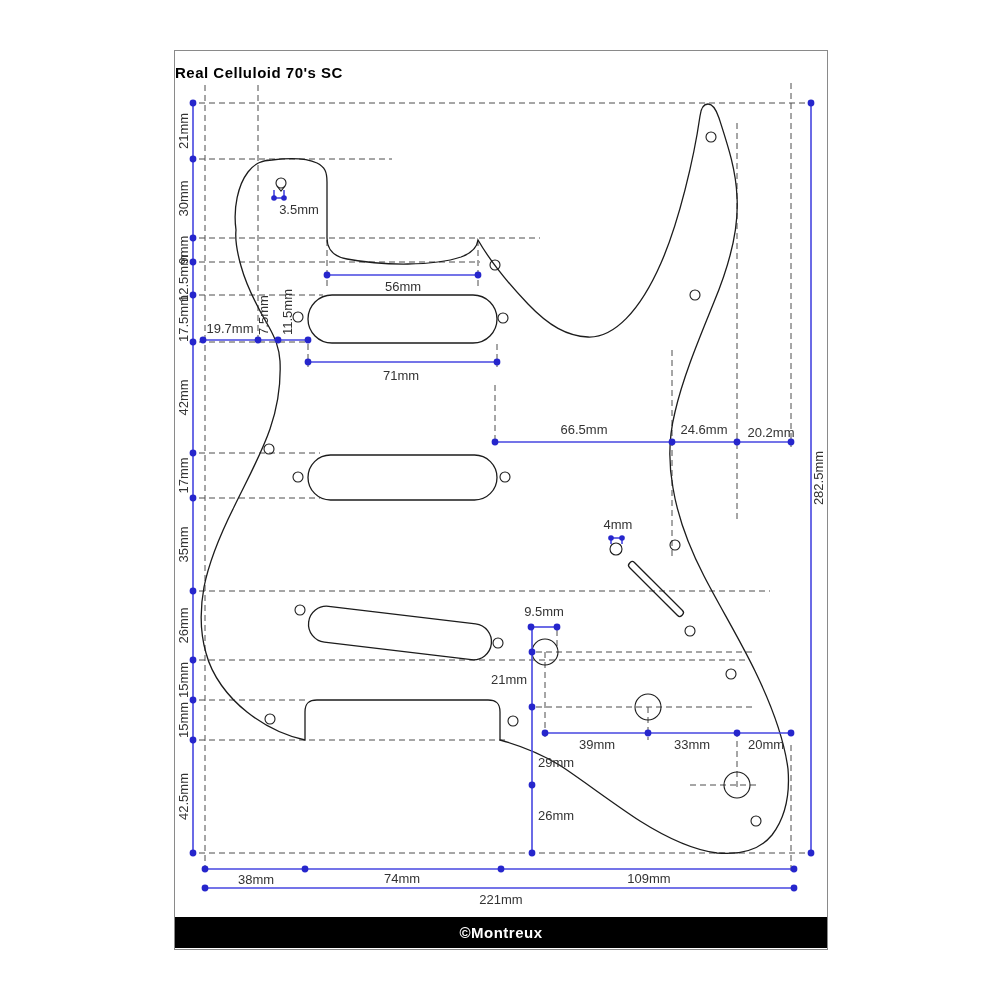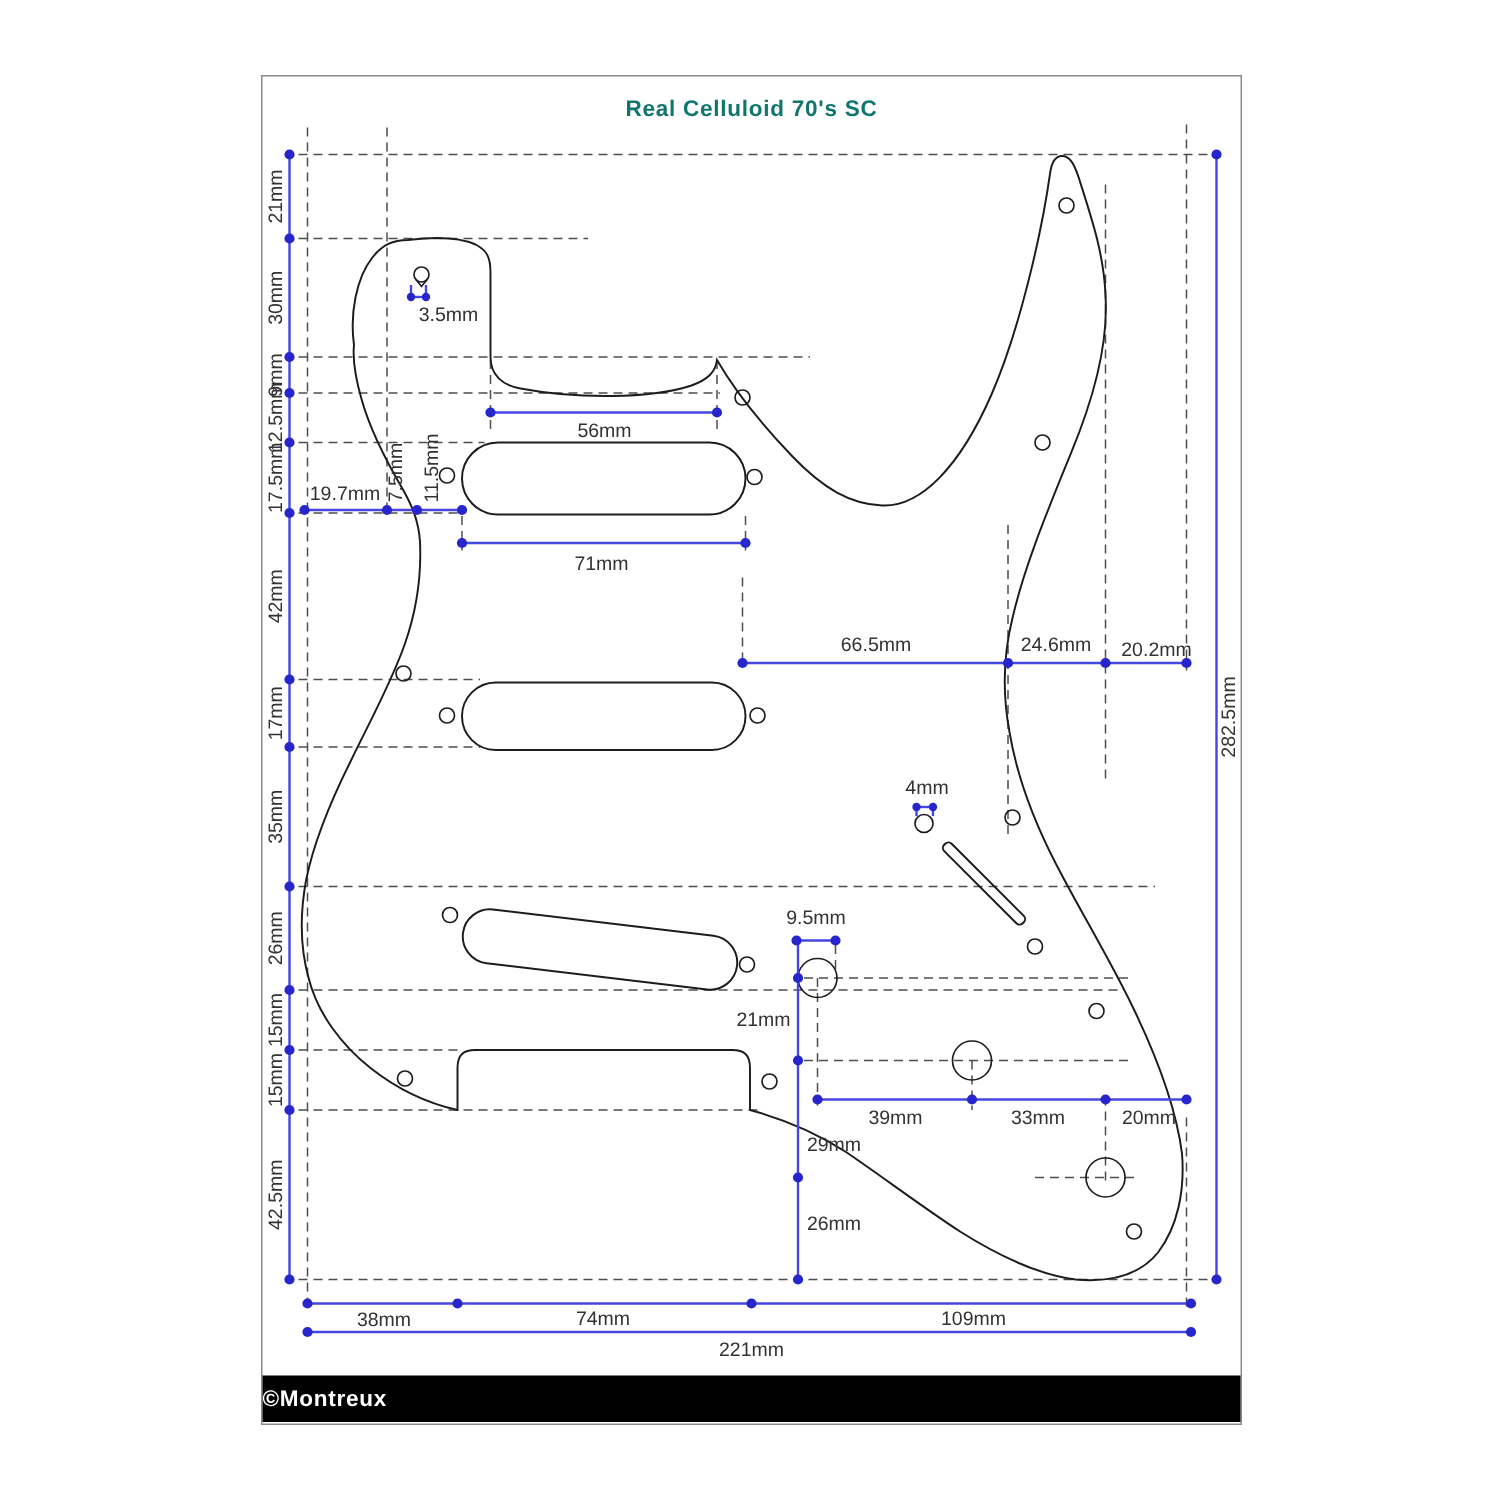--- a/index.html
+++ b/index.html
@@ -1,23 +1,23 @@
 <!DOCTYPE html>
 <html><head>
 <meta charset="utf-8">
 <style>
   html,body{margin:0;padding:0;background:#ffffff;}
   #stage{position:relative;width:1000px;height:1000px;background:#ffffff;overflow:hidden;
          font-family:"Liberation Sans", sans-serif;}
   #frame{position:absolute;left:174px;top:50px;width:652px;height:898px;
          border:1px solid #8a8a8a;background:#ffffff;}
-  #title{position:absolute;left:0;top:13px;width:100%;text-align:center;
-         font-size:15px;letter-spacing:.5px;color:#0f766e;font-weight:600;}
+  #title{position:absolute;left:0;top:13px;width:100%;text-align:left;
+         font-size:15px;letter-spacing:.5px;color:#000000;font-weight:600;}
   #footerbar{position:absolute;left:0px;top:866px;width:652px;height:31px;background:#000;
-         display:flex;align-items:center;}
+         display:flex;align-items:center;justify-content:center;}
   #footerbar .brand{color:#fff;font-size:15px;letter-spacing:.5px;font-weight:600;}
   svg{position:absolute;left:0;top:0;}
   text{font-family:"Liberation Sans", sans-serif;font-size:13px;fill:#333;}
   .outline{fill:none;stroke:#1c1c1c;stroke-width:1.3;}
   .hole{fill:none;stroke:#1c1c1c;stroke-width:1.1;}
   .guide{fill:none;stroke:#4d4d4d;stroke-width:1;stroke-dasharray:6 4;}
   .dim{fill:none;stroke:#4646e0;stroke-width:1.6;}
   .node{fill:#2626cc;stroke:none;}
 </style>
 </head>

